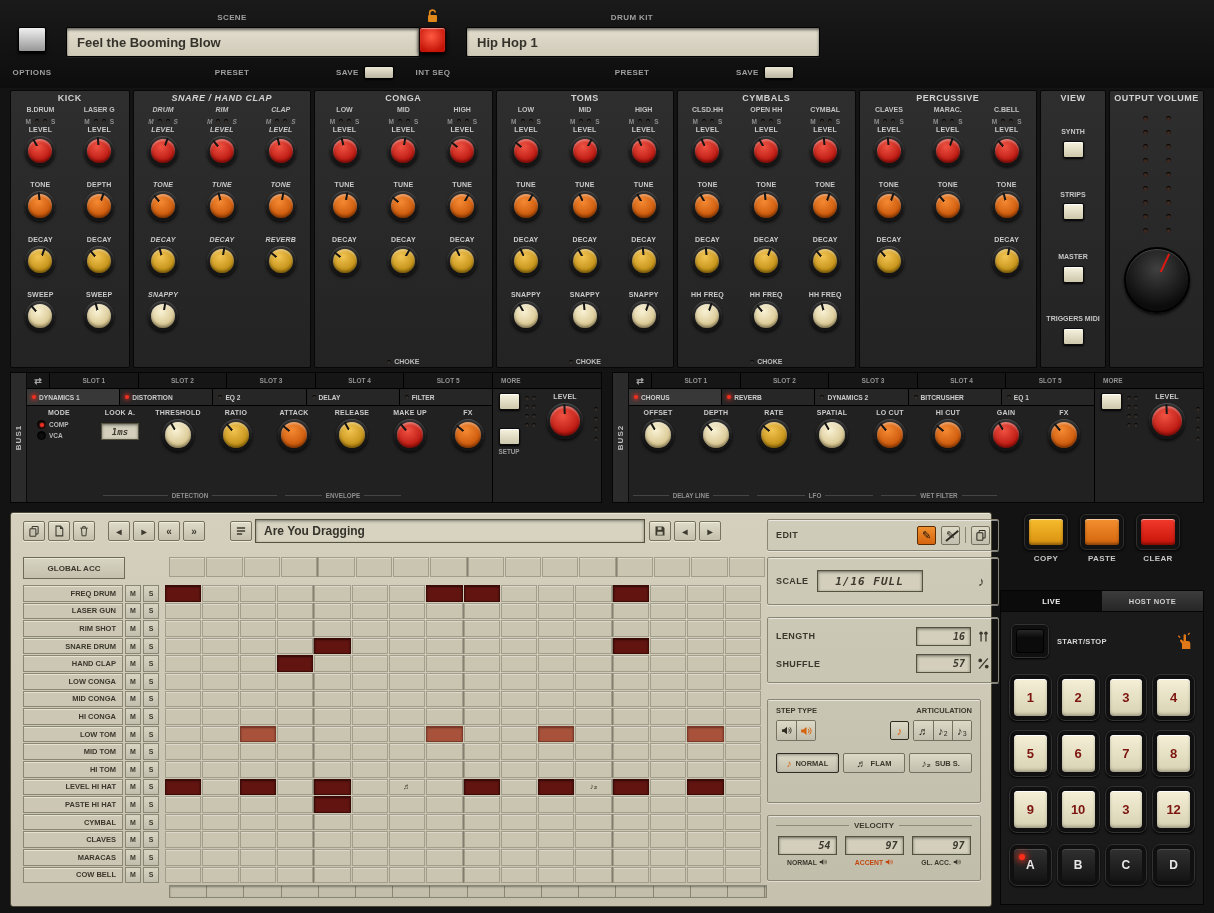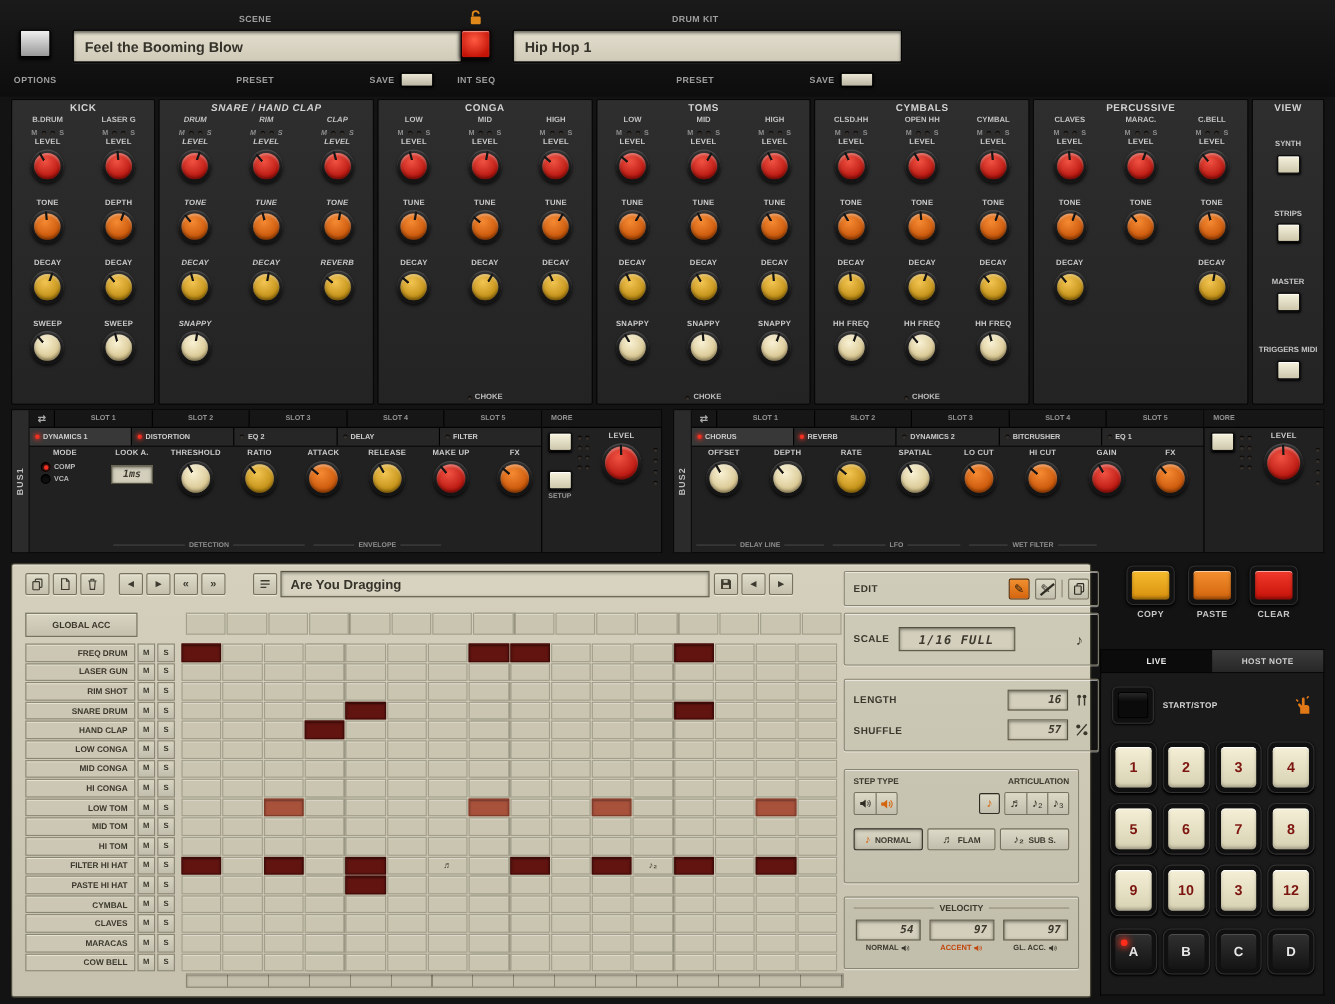--- a/index.html
+++ b/index.html
@@ -1055,20 +1055,52 @@
           <div class="vbtn-unit">
             <div class="vbtn-lbl">MASTER</div>
             <button class="panel-btn"></button>
           </div>
           <div class="vbtn-unit">
             <div class="vbtn-lbl">TRIGGERS MIDI</div>
             <button class="panel-btn"></button>
           </div>
         </div>
     </div>
+    <div class="inst-group ogrp">
+      <div class="group-title">OUTPUT VOLUME</div>
+      <div class="meters">
+        <div class="meter" id="meter-left">
+            <i class="led"></i>
+            <i class="led"></i>
+            <i class="led"></i>
+            <i class="led"></i>
+            <i class="led"></i>
+            <i class="led"></i>
+            <i class="led"></i>
+            <i class="led"></i>
+            <i class="led"></i>
+          </div>
+        <div class="meter" id="meter-right">
+            <i class="led"></i>
+            <i class="led"></i>
+            <i class="led"></i>
+            <i class="led"></i>
+            <i class="led"></i>
+            <i class="led"></i>
+            <i class="led"></i>
+            <i class="led"></i>
+            <i class="led"></i>
+          </div>
+      </div>
+      <div class="master-wrap">
+        <div class="knob master">
+            <span class="ptr red-ptr" style="transform:rotate(205deg)"></span>
+          </div>
+      </div>
+    </div>
   </section>
 
   <section class="buses">
     <div class="bus" id="bus1">
         <div class="bus-side">
           <span>BUS1</span>
         </div>
         <div class="bus-main">
           <div class="bus-left">
             <div class="slot-tabs">
@@ -1803,21 +1835,21 @@
             <div class="step-cell"></div>
             <div class="step-cell"></div>
             <div class="step-cell bar-end"></div>
             <div class="step-cell"></div>
             <div class="step-cell"></div>
             <div class="step-cell"></div>
             <div class="step-cell"></div>
           </div>
         </div>
         <div class="track-row">
-          <div class="track-label">FILTER HI HAT</div>
+          <div class="track-label">LEVEL HI HAT</div>
           <button class="ms-btn">M</button>
           <button class="ms-btn">S</button>
           <div class="step-grid">
             <div class="step-cell filled"></div>
             <div class="step-cell"></div>
             <div class="step-cell filled"></div>
             <div class="step-cell bar-end"></div>
             <div class="step-cell filled"></div>
             <div class="step-cell"></div>
             <div class="step-cell">

